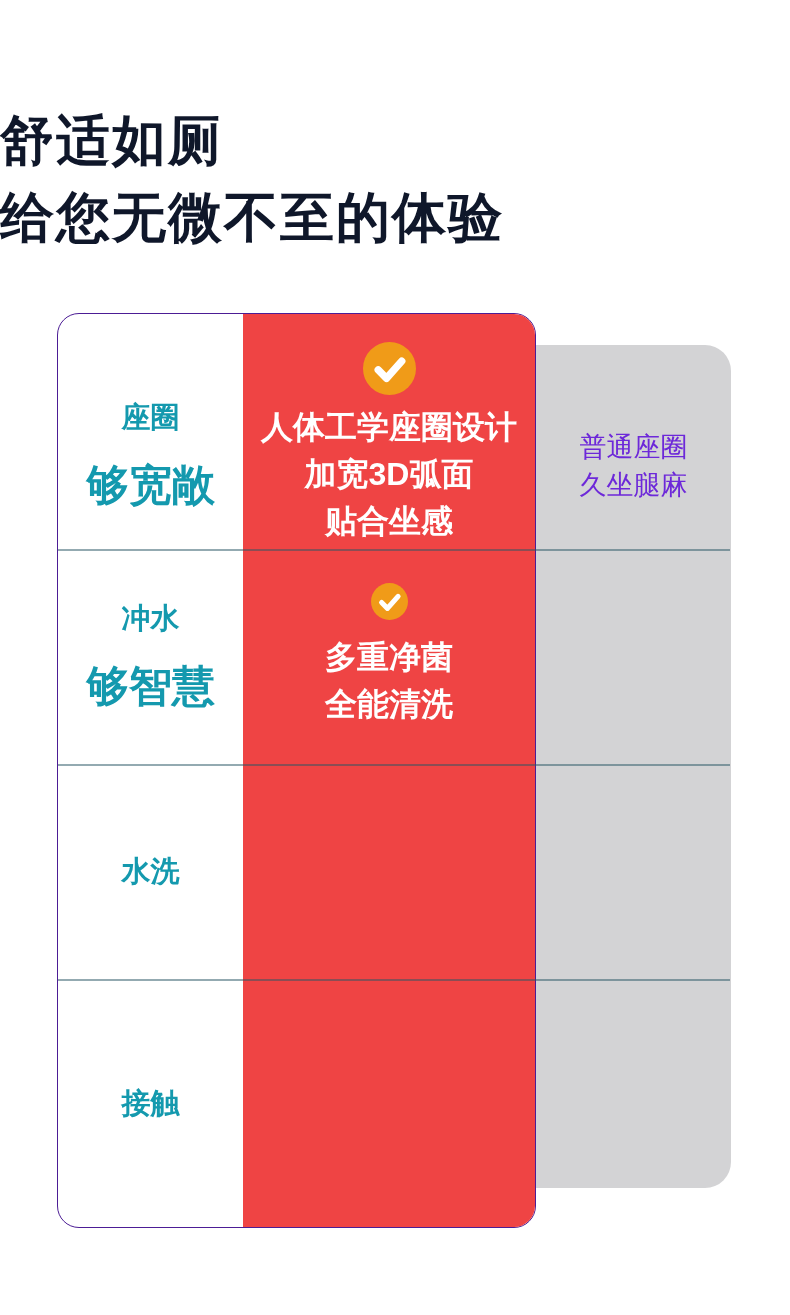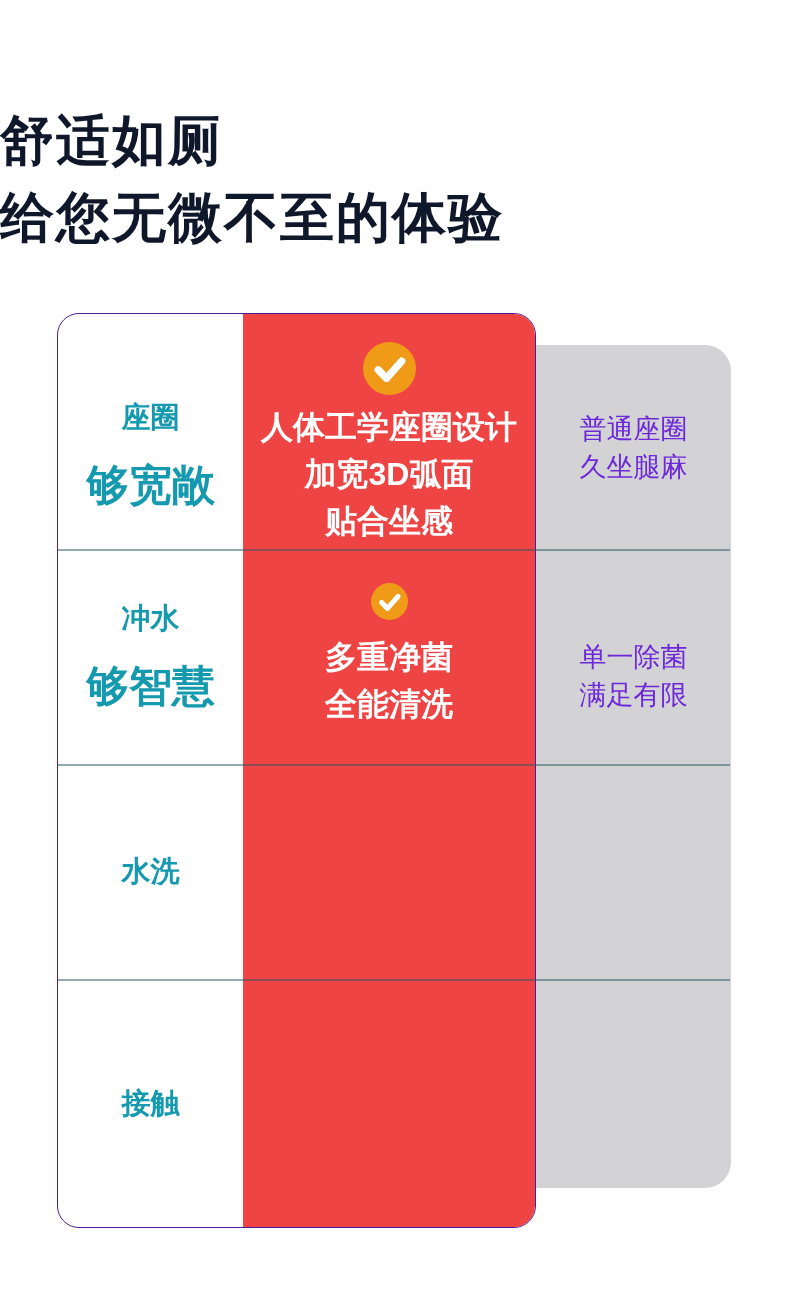--- a/index.html
+++ b/index.html
@@ -183,24 +183,20 @@
         </div>
       </div>
 
     </div>
 
     <div class="col-gray">
       <div class="cell">
         <div class="drawback-text">普通座圈
 久坐腿麻</div>
       </div>
-      <div class="cell">
-        <div class="drawback-text">单一除菌
-满足有限</div>
-      </div>
     </div>
 
     <div class="divider d1"></div>
     <div class="divider d2"></div>
     <div class="divider d3"></div>
 
   </section>
 
 </div>
 

